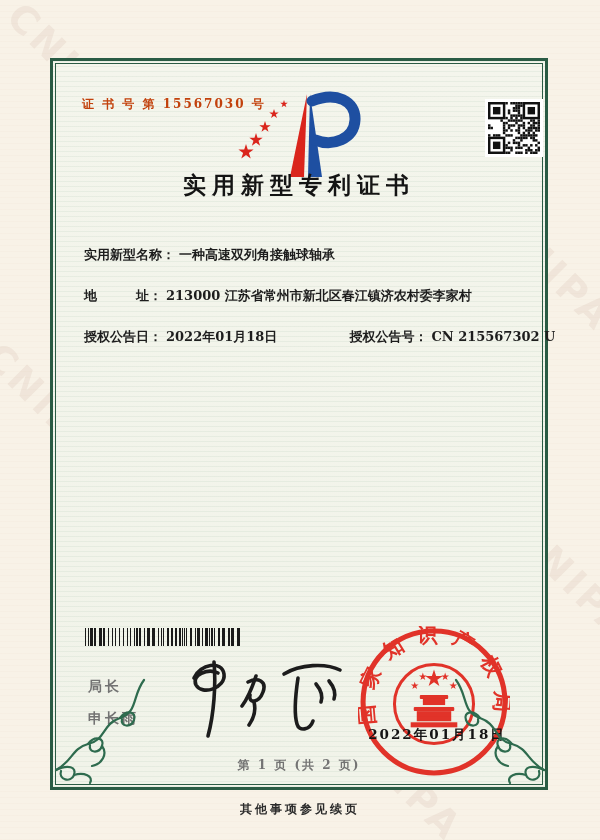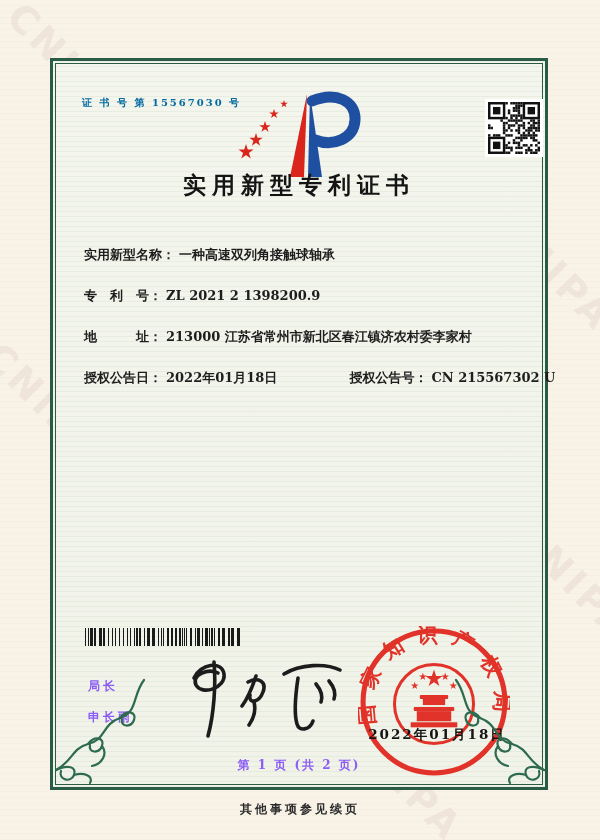--- a/index.html
+++ b/index.html
@@ -21,22 +21,22 @@
     position:absolute;left:50px;top:58px;width:498px;height:732px;
     border:3px solid #2a5b44;box-sizing:border-box;
     background:
       repeating-linear-gradient(0deg, rgba(120,165,135,0.10) 0 1px, transparent 1px 5px),
       linear-gradient(#f4f5ec,#f1f3e9);
   }
   .frame-inner{
     position:absolute;inset:2px;border:1px solid #2a5b44;pointer-events:none;
   }
   .cert-no{
-    position:absolute;left:82px;top:96px;font-size:10px;font-weight:600;
-    letter-spacing:2px;color:#0369a1;
+    position:absolute;left:82px;top:96px;font-size:12px;font-weight:600;
+    letter-spacing:2px;color:#c2410c;
   }
   .logo{position:absolute;left:232px;top:88px;width:140px;height:92px;}
   .qr{
     position:absolute;left:485px;top:99px;width:58px;height:58px;
     background:#fff;padding:3px;box-sizing:border-box;
   }
   .title{
     position:absolute;left:50px;top:170px;width:498px;text-align:center;
     font-size:23px;font-weight:700;letter-spacing:6px;color:#141414;
   }
@@ -44,31 +44,31 @@
   .fields .row{margin-bottom:23px;white-space:nowrap;}
   .fields .row .val{margin-left:4px;font-weight:600;}
   .row-double{display:flex;gap:72px;}
   .paras{
     position:absolute;left:82px;top:486px;width:438px;
     font-size:13px;line-height:1.72;letter-spacing:0.5px;color:#242424;
     text-align:justify;
   }
   .paras p{margin:0;text-indent:2em;}
   .barcode{position:absolute;left:85px;top:628px;width:158px;height:18px;}
-  .director{position:absolute;left:88px;top:678px;font-size:12px;font-weight:700;color:#8b5cf6;letter-spacing:3px;}
+  .director{position:absolute;left:88px;top:678px;font-size:14px;font-weight:700;color:#737373;letter-spacing:3px;}
   .director div{margin-bottom:14px;}
   .signature{position:absolute;left:168px;top:652px;width:190px;height:96px;}
   .seal{position:absolute;left:358px;top:626px;width:152px;height:152px;opacity:0.93;}
   .seal-date{
     position:absolute;left:352px;top:726px;width:170px;text-align:center;
     font-size:13.5px;font-weight:700;color:#141414;letter-spacing:2px;
   }
   .page-info{
     position:absolute;left:50px;top:757px;width:498px;text-align:center;
-    font-size:12px;font-weight:600;letter-spacing:2px;color:#8b5cf6;
+    font-size:12px;font-weight:600;letter-spacing:2px;color:#737373;
   }
   .continuation{
     position:absolute;left:0;top:801px;width:600px;text-align:center;
     font-size:12px;font-weight:600;letter-spacing:3px;color:#2b2b2b;
   }
   .ornament{position:absolute;width:112px;height:112px;}
   .ornament.bl{left:44px;top:674px;}
   .ornament.br{left:444px;top:674px;transform:scaleX(-1);}
 </style>
 </head>
@@ -268,23 +268,20 @@
   </svg>
 </div>
 
 <div class="title">实用新型专利证书</div>
 
 <div class="fields">
   <div class="row">
     <span>实用新型名称：</span><span class="val">一种高速双列角接触球轴承</span>
   </div>
   <div class="row">
-    <span>专　利　号：</span><span class="val">ZL 2021 2 1398200.9</span>
-  </div>
-  <div class="row">
     <span>地　　　址：</span><span class="val">213000 江苏省常州市新北区春江镇济农村委李家村</span>
   </div>
   <div class="row row-double">
     <span><span>授权公告日：</span><span class="val">2022年01月18日</span></span>
     <span><span>授权公告号：</span><span class="val">CN 215567302 U</span></span>
   </div>
 </div>
 
 <div class="paras">
 </div>

